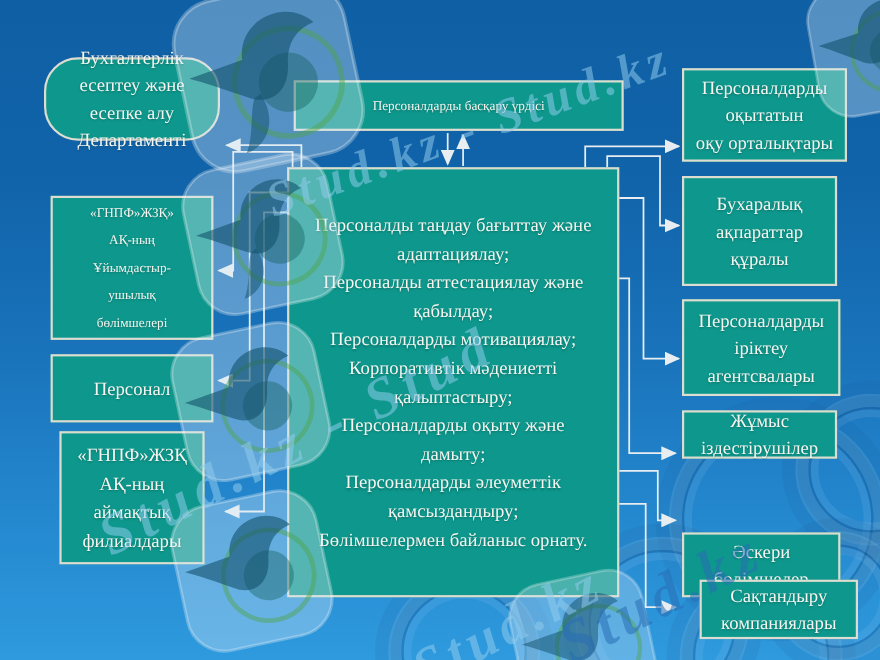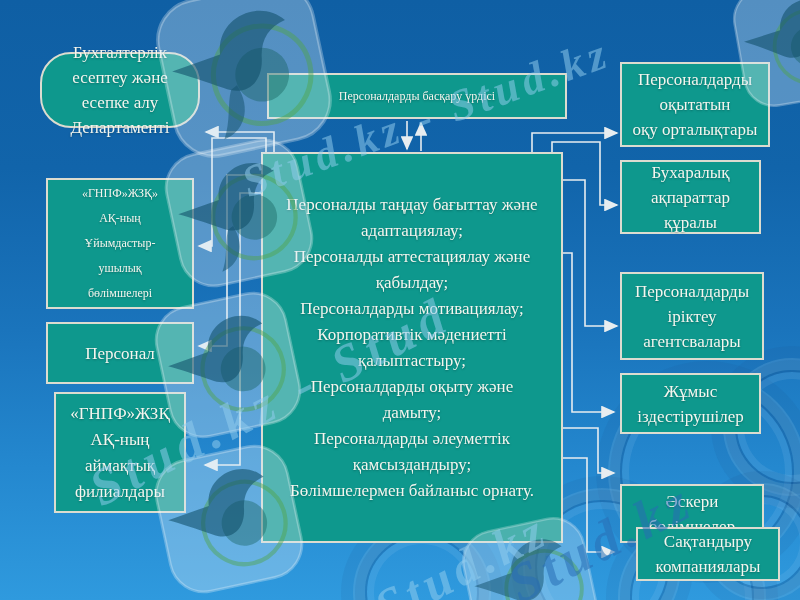--- a/index.html
+++ b/index.html
@@ -27,23 +27,23 @@
     text-shadow:0 1px 2px rgba(0,40,40,0.35);
   }
   #title-box   {left:267px; top:73px;  width:300px; height:46px; font-size:12px;}
   #center-box  {left:261px; top:152px; width:302px; height:391px; flex-direction:column; line-height:26px;}
   #center-box .process-item{margin:0;}
   #lbox1{left:40px; top:52px;  width:160px; height:76px;border-radius:31px;}
   #lbox2{left:46px; top:178px; width:148px; height:131px; font-size:12px;}
   #lbox3{left:46px; top:322px; width:148px; height:62px;}
   #lbox4{left:54px; top:392px; width:132px; height:121px; line-height:26px;}
   #rbox1{left:620px; top:62px;  width:150px; height:85px;}
-  #rbox2{left:620px; top:160px; width:141px; height:74px;}
+  #rbox2{left:620px; top:160px; width:141px; height:100px;}
   #rbox3{left:620px; top:272px; width:144px; height:88px;}
-  #rbox4{left:620px; top:373px; width:141px; height:61px;}
+  #rbox4{left:620px; top:373px; width:141px; height:44px;}
   #rbox5{left:620px; top:447px; width:144px; height:59px;margin-top:37px;}
   #rbox6{left:636px; top:527px; width:144px; height:54px;}
   
   .wm{position:absolute; z-index:5; pointer-events:none;}
   .wm-tile{width:140px; height:140px;}
   .wm-text{
     font-family:"Liberation Serif", serif; font-style:italic; font-weight:bold;
     color:rgba(145,205,238,0.52); letter-spacing:5px; transform-origin:left top;
   }
 </style>

